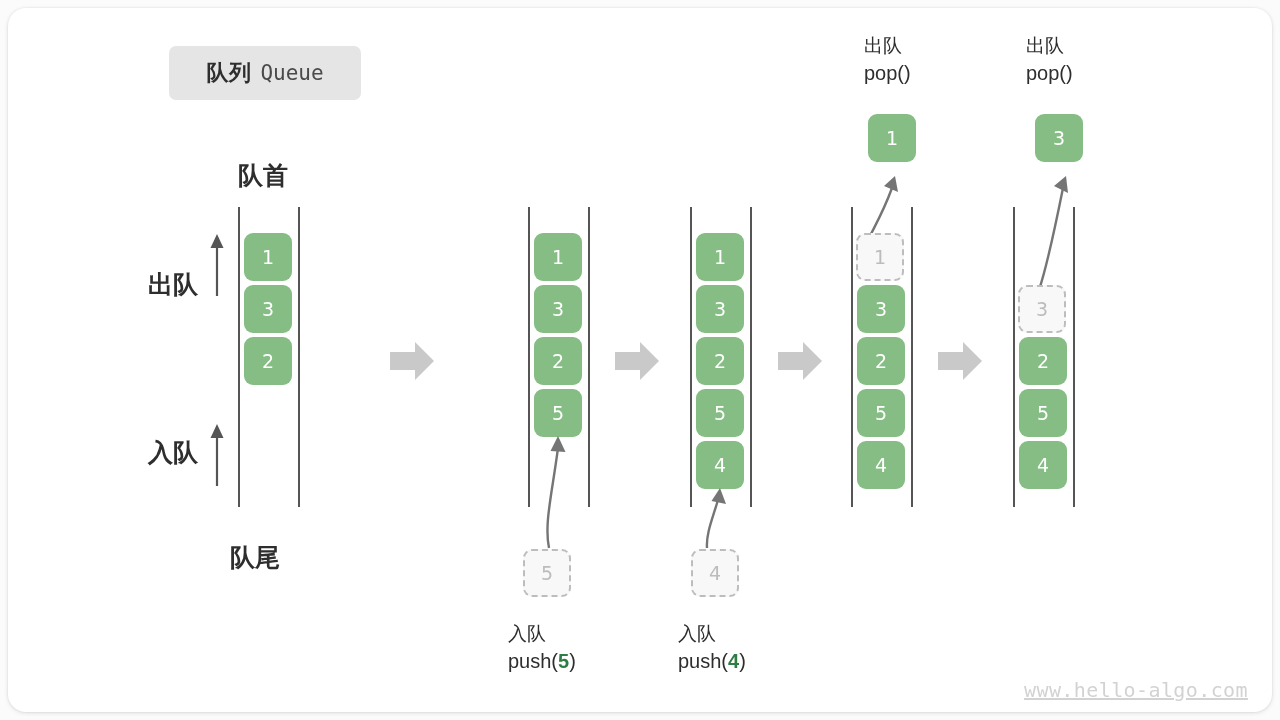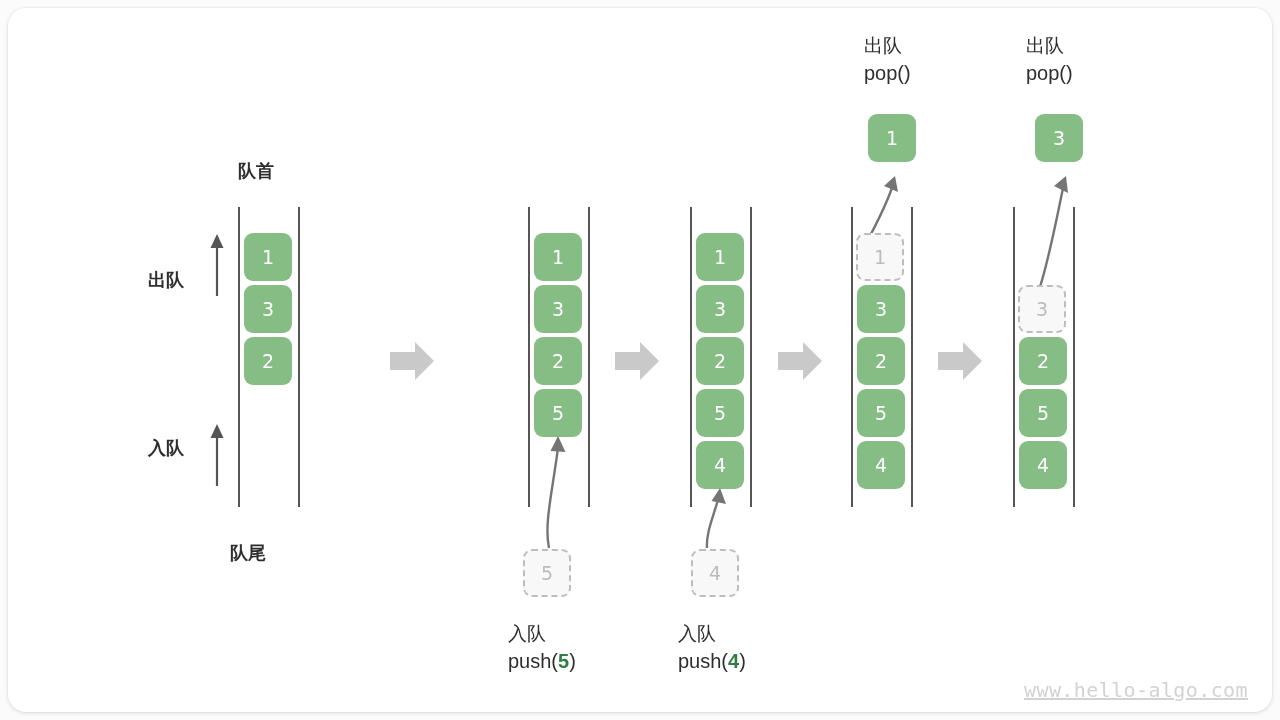--- a/index.html
+++ b/index.html
@@ -48,21 +48,21 @@
   }
   #title-badge .en {
     font-family: "DejaVu Sans Mono", "Liberation Mono", monospace;
     font-size: 21px;
     color: #4a4a4a;
   }
 
   
   .label-cn {
     position: absolute;
-    font-size: 18px;
+    font-size: 25px;
     font-weight: bold;
     color: #2e2e2e;
     white-space: nowrap;
   }
   .caption {
     position: absolute;
     white-space: nowrap;
     text-align: left;
   }
   .caption .cn {
@@ -134,20 +134,24 @@
     letter-spacing: 0.4px;
     text-decoration: underline;
   }
 </style>
 </head>
 <body>
 
 <div id="canvas">
   <div id="card"></div>
 
+  <div id="title-badge">
+    <span class="cn">队列</span>
+    <span class="en">Queue</span>
+  </div>
 
   <div class="label-cn" style="left:238px; top:159px;">队首</div>
   <div class="label-cn" style="left:230px; top:541px;">队尾</div>
 
   <div class="label-cn" style="left:148px; top:268px;">出队</div>
   <div class="label-cn" style="left:148px; top:436px;">入队</div>
 
   <svg class="thin-arrow" style="left:206px; top:232px;" width="22" height="66">
     <line x1="11" y1="64" x2="11" y2="12" stroke="#555555" stroke-width="2.2"></line>
     <path d="M11 2 L17.5 16 L4.5 16 Z" fill="#555555"></path>

